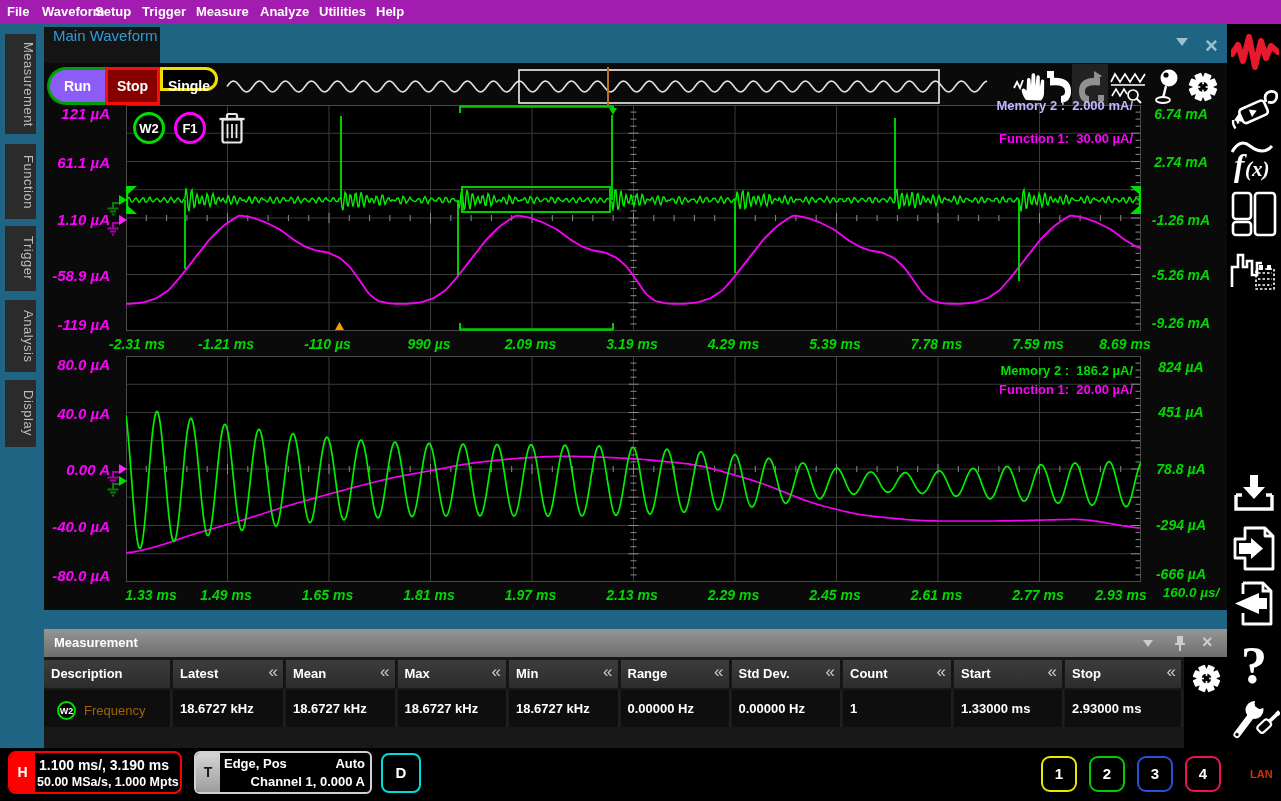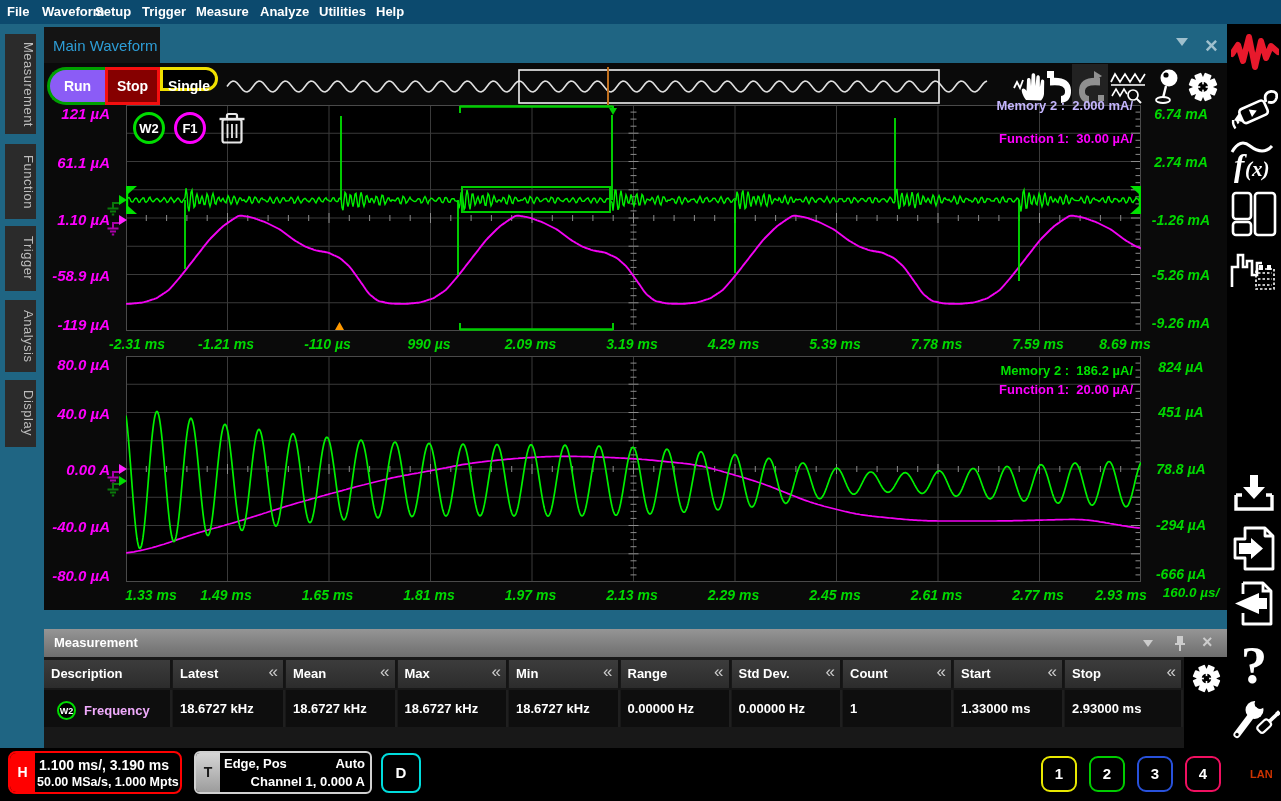--- a/index.html
+++ b/index.html
@@ -2,40 +2,40 @@
 <html><head><meta charset="utf-8">
 <style>
 html,body {margin:0;padding:0;background:#000;width:1281px;height:801px;overflow:hidden;
 font-family:"Liberation Sans",sans-serif;}
 * {box-sizing:border-box}
 .vtab {position:absolute;left:5px;width:31px;background:#2b2b2b;color:#bdbdbd;font-size:13px;
 writing-mode:vertical-rl;text-align:center;letter-spacing:0.5px}
 </style></head>
 <body>
 
-<div style="position:absolute;left:0;top:0;width:1281px;height:24px;background:#0c4a6e">
+<div style="position:absolute;left:0;top:0;width:1281px;height:24px;background:#a21caf">
  <div style="position:absolute;top:4px;left:7px;color:#fff;font-size:13px;font-weight:700">File</div>
  <div style="position:absolute;top:4px;left:42px;color:#fff;font-size:13px;font-weight:700">Waveform</div>
  <div style="position:absolute;top:4px;left:95px;color:#fff;font-size:13px;font-weight:700">Setup</div>
  <div style="position:absolute;top:4px;left:142px;color:#fff;font-size:13px;font-weight:700">Trigger</div>
  <div style="position:absolute;top:4px;left:196px;color:#fff;font-size:13px;font-weight:700">Measure</div>
  <div style="position:absolute;top:4px;left:260px;color:#fff;font-size:13px;font-weight:700">Analyze</div>
  <div style="position:absolute;top:4px;left:319px;color:#fff;font-size:13px;font-weight:700">Utilities</div>
  <div style="position:absolute;top:4px;left:376px;color:#fff;font-size:13px;font-weight:700">Help</div>
 </div>
 
 <div style="position:absolute;left:0;top:24px;width:1227px;height:724px;background:#1f6583"></div>
 
 <div class="vtab" style="top:34px;height:100px">Measurement</div>
 <div class="vtab" style="top:144px;height:75px">Function</div>
 <div class="vtab" style="top:226px;height:65px">Trigger</div>
 <div class="vtab" style="top:300px;height:72px">Analysis</div>
 <div class="vtab" style="top:380px;height:67px">Display</div>
 
-<div style="position:absolute;left:44px;top:27px;width:116px;height:36px;background:#141414;color:#2d9dd6;font-size:15px;padding-left:9px;padding-top:10px;white-space:nowrap">Main Waveform</div>
+<div style="position:absolute;left:44px;top:27px;width:116px;height:36px;background:#141414;color:#2d9dd6;font-size:15px;padding-left:9px;white-space:nowrap">Main Waveform</div>
 <div style="position:absolute;left:1176px;top:38px;width:0;height:0;border-left:6px solid transparent;border-right:6px solid transparent;border-top:8px solid #9fc0cd"></div>
 <div style="position:absolute;left:1205px;top:33px;color:#9fc0cd;font-size:22px;font-weight:700">×</div>
 
 <div style="position:absolute;left:44px;top:63px;width:1183px;height:547px;background:#0a0a0a"></div>
 
 <div style="position:absolute;left:47px;top:67px;width:58px;height:38px;background:#8b5cf6;border:3px solid #00a000;border-right:none;border-radius:19px 0 0 19px;color:#fff;font-size:14px;font-weight:700;text-align:center;line-height:33px">Run</div>
 <div style="position:absolute;left:105px;top:67px;width:55px;height:38px;background:#860000;border:3px solid #f50f0f;color:#fff;font-size:14px;font-weight:700;text-align:center;line-height:33px">Stop</div>
 <div style="position:absolute;left:160px;top:67px;width:58px;height:24px;background:#000;border:3px solid #f0e000;border-left-color:#f0e000;border-radius:0 19px 19px 0;color:#fff;font-size:14px;font-weight:700;text-align:center;line-height:33px">Single</div>
 
 <svg style="position:absolute;left:225px;top:64px" width="780" height="44" viewBox="0 0 780 44">
@@ -539,21 +539,21 @@
 <div style="position:absolute;left:843px;top:690px;width:110px;height:37px;background:#0e0e0e;border-right:2px solid #1f1f1f">
     <span style="position:absolute;left:7px;top:11px;color:#fff;font-size:13px;font-weight:700">1</span>
   </div>
 <div style="position:absolute;left:954px;top:690px;width:110px;height:37px;background:#0e0e0e;border-right:2px solid #1f1f1f">
     <span style="position:absolute;left:7px;top:11px;color:#fff;font-size:13px;font-weight:700">1.33000 ms</span>
   </div>
 <div style="position:absolute;left:1065px;top:690px;width:118px;height:37px;background:#0e0e0e;border-right:2px solid #1f1f1f">
     <span style="position:absolute;left:7px;top:11px;color:#fff;font-size:13px;font-weight:700">2.93000 ms</span>
   </div>
 <div style="position:absolute;left:57px;top:701px;width:19px;height:19px;border:2.5px solid #00dd00;border-radius:50%;background:#000;color:#fff;font-weight:700;font-size:9px;display:flex;align-items:center;justify-content:center">W2</div>
-<div style="position:absolute;left:84px;top:703px;color:#f0abfc;font-size:13px;font-weight:700">Frequency</div>
+<div style="position:absolute;left:84px;top:703px;color:#a16207;font-size:13px;font-weight:400">Frequency</div>
 <svg style="position:absolute;left:1192px;top:664px" width="29" height="29" viewBox="0 0 29 29">
     <rect x="10.9" y="0.9" width="7.2" height="5.2" rx="1" fill="#fff" transform="rotate(22.5 14.5 14.5)"></rect>
     <rect x="10.9" y="0.9" width="7.2" height="5.2" rx="1" fill="#fff" transform="rotate(67.5 14.5 14.5)"></rect>
     <rect x="10.9" y="0.9" width="7.2" height="5.2" rx="1" fill="#fff" transform="rotate(112.5 14.5 14.5)"></rect>
     <rect x="10.9" y="0.9" width="7.2" height="5.2" rx="1" fill="#fff" transform="rotate(157.5 14.5 14.5)"></rect>
     <rect x="10.9" y="0.9" width="7.2" height="5.2" rx="1" fill="#fff" transform="rotate(202.5 14.5 14.5)"></rect>
     <rect x="10.9" y="0.9" width="7.2" height="5.2" rx="1" fill="#fff" transform="rotate(247.5 14.5 14.5)"></rect>
     <rect x="10.9" y="0.9" width="7.2" height="5.2" rx="1" fill="#fff" transform="rotate(292.5 14.5 14.5)"></rect>
     <rect x="10.9" y="0.9" width="7.2" height="5.2" rx="1" fill="#fff" transform="rotate(337.5 14.5 14.5)"></rect>
     <circle cx="14.5" cy="14.5" r="10.0" fill="#fff"></circle>

